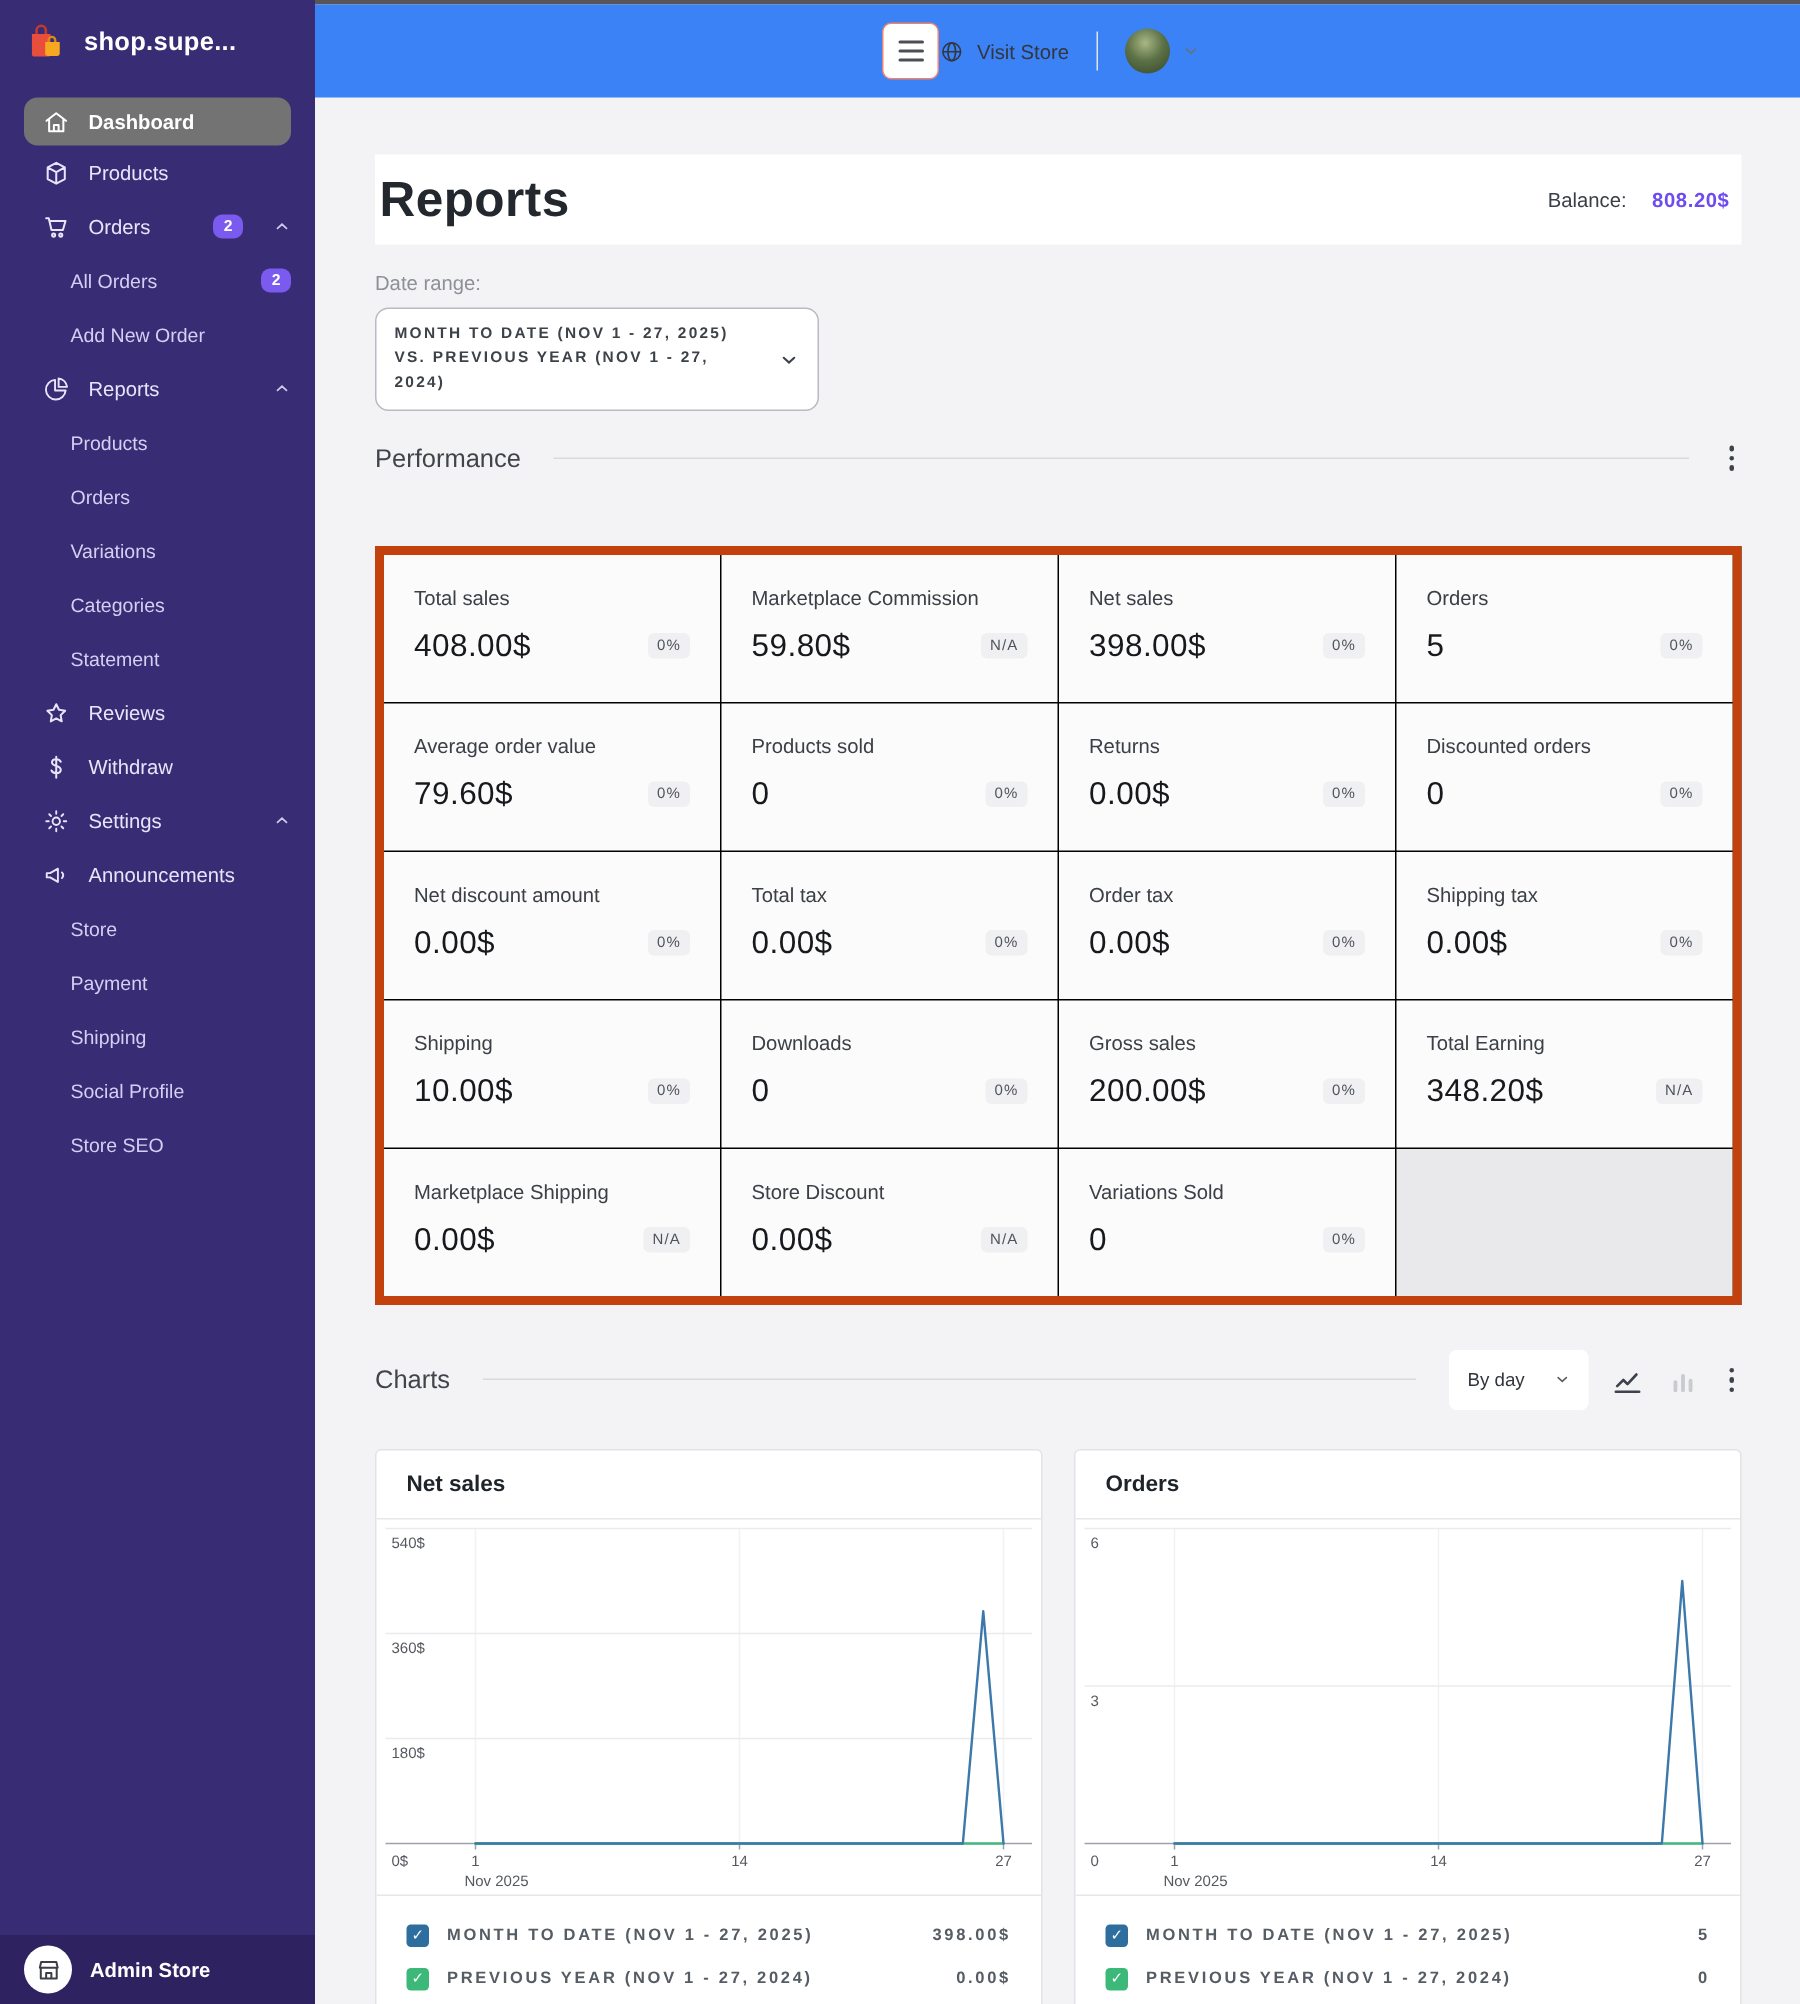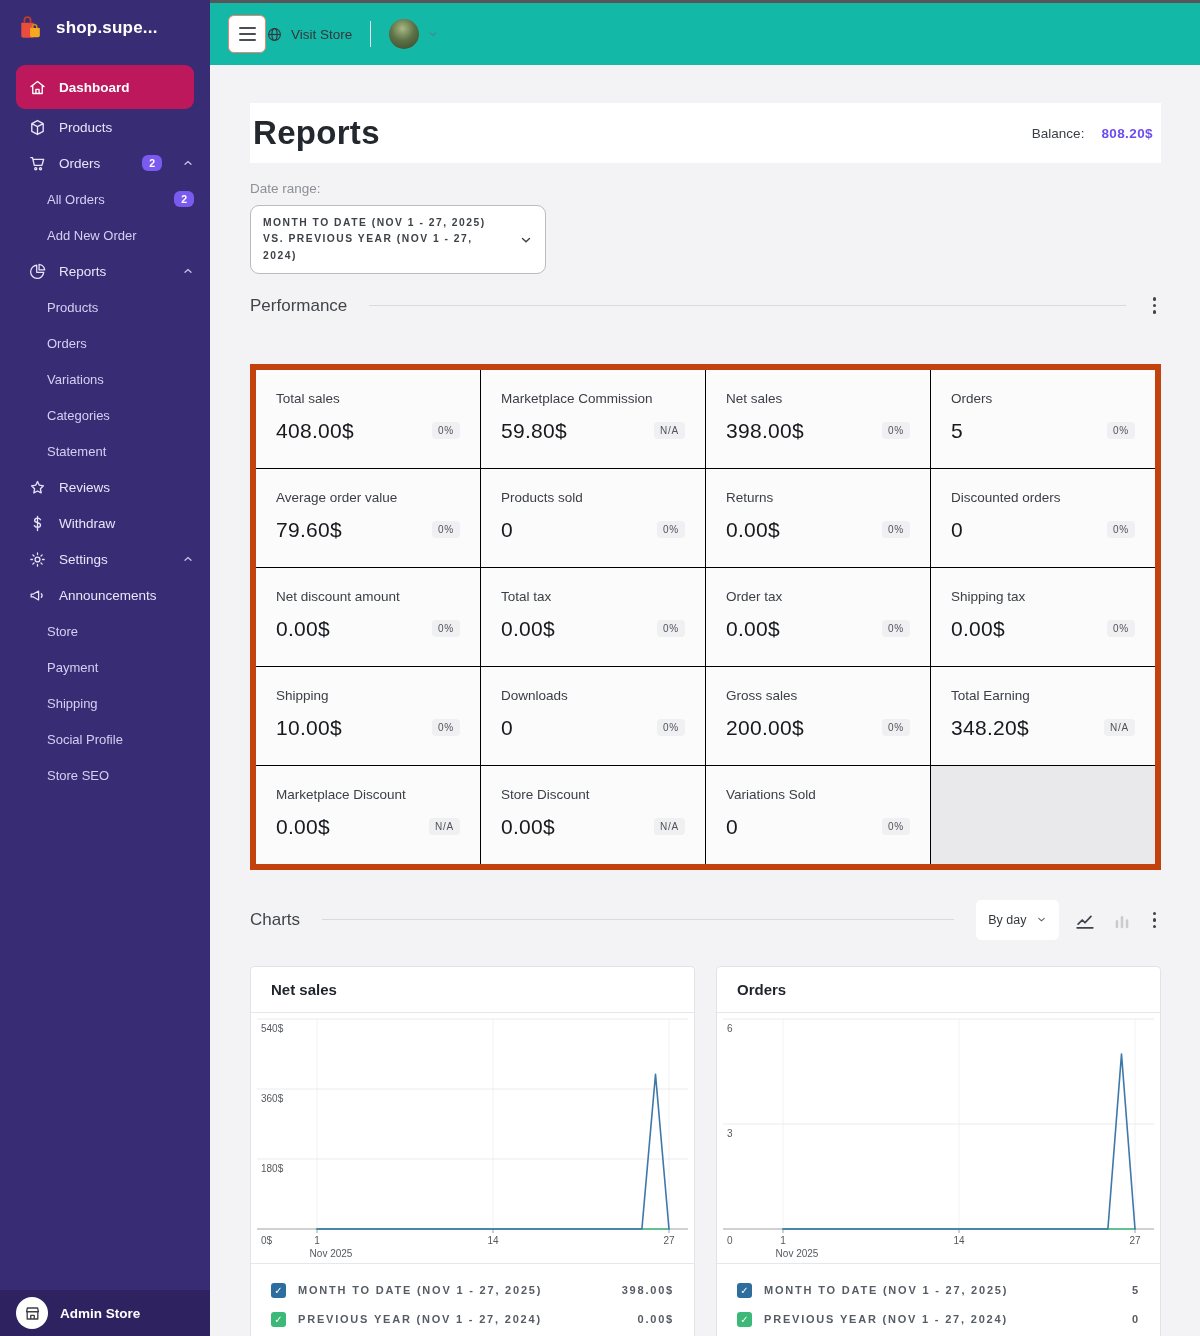--- a/index.html
+++ b/index.html
@@ -3,34 +3,34 @@
 <meta charset="utf-8">
 <style>
   *{box-sizing:border-box}
   body{margin:0;width:1200px;height:1336px;background:#f3f3f5;font-family:"Liberation Sans",sans-serif;overflow:hidden;position:relative}
   
   .sidebar{position:absolute;left:0;top:0;width:210px;height:1336px;background:#382d74;color:#ece8fb;display:flex;flex-direction:column}
   .logo{display:flex;align-items:center;gap:10px;padding:13px 16px 22px}
   .logo-text{font-size:17px;font-weight:bold;letter-spacing:.2px;color:#fff}
   .nav{flex:1}
   .nav-item{display:flex;align-items:center;gap:12px;height:36px;padding:0 16px 0 28px;font-size:13.5px;cursor:pointer;color:#e9e4fa}
-  .nav-item.active{background:#be185d;border-radius:9px;margin:0 16px;padding:0 12px;height:44px;font-weight:bold;color:#fff}
+  .nav-item.active{background:#737373;border-radius:9px;margin:0 16px;padding:0 12px;height:32px;font-weight:bold;color:#fff}
   .icon{display:inline-flex;width:19px;height:19px;flex:none}
   .icon svg{width:100%;height:100%}
   .nav-sub{display:flex;align-items:center;height:36px;padding:0 16px 0 47px;font-size:13px;color:#d6cef3;cursor:pointer}
   .flex-sp{flex:1}
   .badge{background:#7b5bef;color:#fff;font-size:10.5px;font-weight:bold;padding:2px 7px;border-radius:6px}
   .chev{display:inline-flex;width:12px;height:12px;color:#cfc7ef;margin-left:8px}
   .chev svg{width:100%;height:100%}
   .sb-footer{height:46px;background:#2e2360;display:flex;align-items:center;gap:12px;padding:0 16px;font-weight:bold;font-size:13.5px;color:#fff}
   .circ{width:32px;height:32px;border-radius:50%;background:#fff;color:#3c3f44;display:flex;align-items:center;justify-content:center}
   .circ svg{width:19px;height:19px}
   
   .main{margin-left:210px;height:100%;border-top:3px solid #55555a}
-  .topbar{height:62px;background:#14b8a6;display:flex;align-items:center;justify-content:flex-start;padding:0 40px 0 18px}
+  .topbar{height:62px;background:#3b82f6;display:flex;align-items:center;justify-content:center;padding:0 40px 0 18px}
   .hamburger{width:38px;height:38px;border:1.6px solid #ef8370;border-radius:6px;background:#fff;display:flex;flex-direction:column;justify-content:center;align-items:center;gap:4px;cursor:pointer}
   .hamburger i{display:block;width:17px;height:2px;background:#4b4f55;border-radius:1px}
   .tb-right{display:flex;align-items:center;gap:18px}
   .visit{display:flex;align-items:center;gap:8px;font-size:13.5px;color:#33373d;cursor:pointer}
   .visit .icon{width:17px;height:17px;color:#33373d}
   .tb-div{width:1px;height:26px;background:#e4e4e8}
   .avatar-wrap{display:flex;align-items:center;gap:8px;cursor:pointer}
   .avatar{width:30px;height:30px;border-radius:50%;background:radial-gradient(circle at 45% 32%,#a9b884 0%,#5d7247 45%,#35452b 100%)}
   .chev-sm{display:inline-flex;width:12px;height:12px;color:#6a6f76}
   .chev-sm svg{width:100%;height:100%}
@@ -42,21 +42,21 @@
   .dr-label{margin-top:18px;font-size:13.5px;color:#8d9097}
   .dr-box{margin-top:9px;width:296px;background:#fff;border:1px solid #b9bac2;border-radius:9px;padding:9px 12px;display:flex;align-items:center;gap:10px;cursor:pointer}
   .dr-lines{flex:1;font-size:10.3px;font-weight:bold;letter-spacing:1.5px;color:#3d4248;line-height:1.6}
   .dr-box .chev{color:#3d4248;width:14px;height:14px;margin:0}
   .section-head{display:flex;align-items:center;margin-top:18px}
   .sec-title{font-size:17px;color:#41454b}
   .sec-rule{flex:1;height:1px;background:#dadade;margin:0 22px}
   .kebab{display:flex;flex-direction:column;gap:3px;padding:5px;cursor:pointer}
   .kebab i{width:3.5px;height:3.5px;border-radius:50%;background:#3e434a}
   .charts-ctrl{display:flex;align-items:center;gap:15px}
-  .byday{background:#fff;border-radius:5px;height:40px;padding:0 12px;display:flex;align-items:center;gap:9px;font-size:12.5px;color:#33373d;cursor:pointer}
+  .byday{background:#fff;border-radius:5px;height:40px;padding:0 12px;display:flex;align-items:center;gap:19px;font-size:12.5px;color:#33373d;cursor:pointer}
   .byday .chev{color:#5a5f66;width:11px;height:11px;margin:0}
   .ico-btn{width:22px;height:22px;cursor:pointer;display:inline-flex}
   .ico-btn svg{width:100%;height:100%}
   .ico-line{color:#3d434c}
   .ico-bar{color:#c9cbd1}
   
   .metrics{margin-top:45px;display:grid;grid-template-columns:repeat(4,1fr);gap:1px;background:#000000;border:6px solid #c2410c}
   .cell{background:#fbfbfc;height:98px;padding:21px 20px}
   .cell.empty{background:#e9e9ec}
   .m-label{font-size:13.5px;color:#3c4046}
@@ -411,21 +411,21 @@
           </div>
         </div>
         <div class="cell">
           <div class="m-label">Total Earning</div>
           <div class="m-row">
             <span class="m-value">348.20$</span>
             <span class="m-badge">N/A</span>
           </div>
         </div>
         <div class="cell">
-          <div class="m-label">Marketplace Discount</div>
+          <div class="m-label">Marketplace Shipping</div>
           <div class="m-row">
             <span class="m-value">0.00$</span>
             <span class="m-badge">N/A</span>
           </div>
         </div>
         <div class="cell">
           <div class="m-label">Store Discount</div>
           <div class="m-row">
             <span class="m-value">0.00$</span>
             <span class="m-badge">N/A</span>

